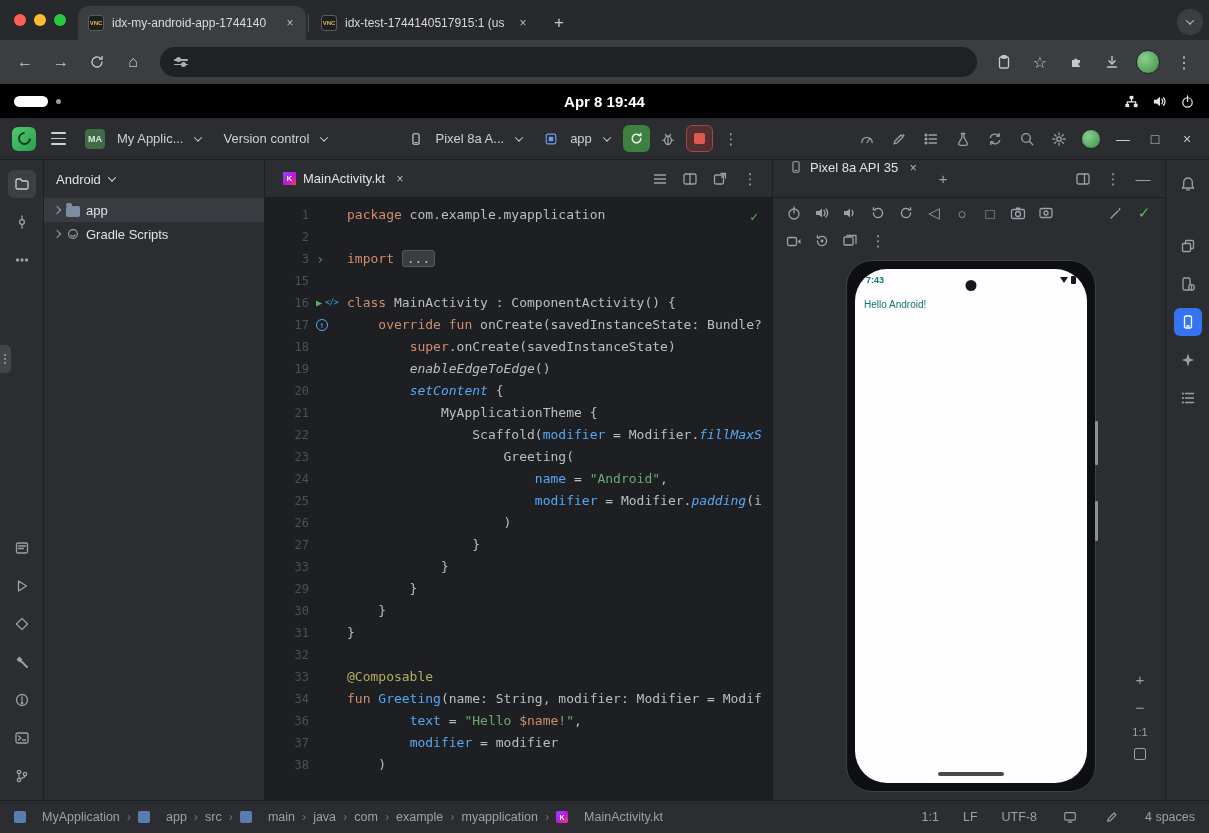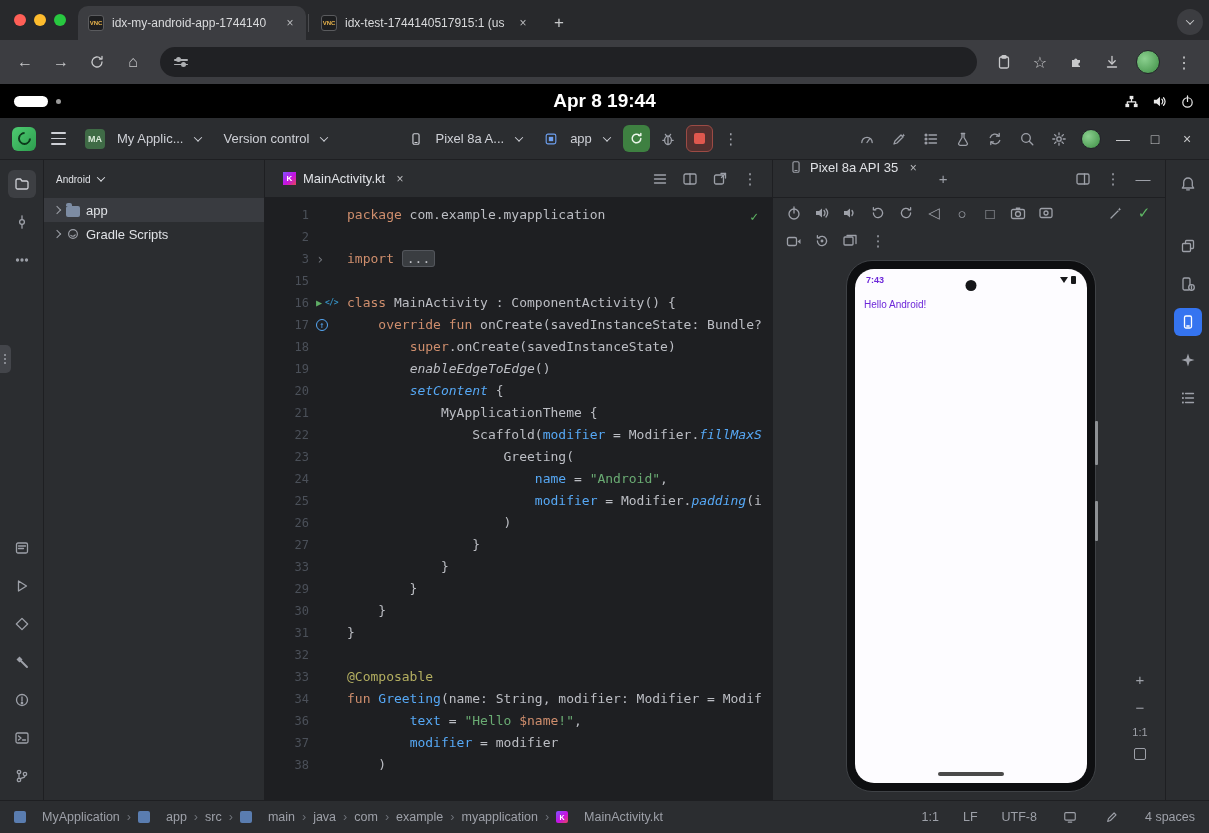--- a/index.html
+++ b/index.html
@@ -30,21 +30,21 @@
   .tune{display:flex;flex-direction:column;gap:3px;width:14px;flex:0 0 14px}
   .tune i{height:1.6px;background:#aeb0b3;display:block;position:relative;border-radius:1px}
   .tune i::after{content:"";position:absolute;top:-2px;width:5px;height:5px;border-radius:50%;background:#aeb0b3}
   .tune i:first-child::after{left:2px}.tune i:last-child::after{right:2px}
   .avatar{width:24px;height:24px;border-radius:50%;background:radial-gradient(circle at 35% 35%,#8bd08f,#3c8d43);border:1px solid #23242a}
 
   
   .vncbar{height:34px;background:#000;display:flex;align-items:center;padding:0 14px;position:relative;flex:0 0 34px}
   .vnc-pill{width:34px;height:11px;border-radius:6px;background:#fff}
   .vnc-dot{width:5px;height:5px;border-radius:50%;background:#9a9a9a;margin-left:8px}
-  .vnc-clock{position:absolute;left:0;right:0;text-align:center;color:#fff;font-size:19px;font-weight:bold}
+  .vnc-clock{position:absolute;left:0;right:0;text-align:center;color:#fff;font-size:15px;font-weight:bold}
   .vnc-right{margin-left:auto;display:flex;gap:13px;align-items:center;color:#e8e8e8}
 
   
   .ide-toolbar{height:42px;background:#2b2d30;display:flex;align-items:center;padding:0 8px;gap:4px;flex:0 0 42px;border-bottom:1px solid #1e1f22}
   .ic{width:28px;height:28px;display:flex;align-items:center;justify-content:center;color:#9da0a8;border-radius:6px;font-size:15px}
   .ic svg{width:16px;height:16px}
   .aslogo{width:24px;height:24px;border-radius:6px;background:linear-gradient(135deg,#4ecb71,#2d9d4e);display:flex;align-items:center;justify-content:center;margin:0 4px}
   .aslogo::after{content:"";width:9px;height:9px;border:2px solid #0d3a1c;border-radius:50%;border-top-color:transparent;transform:rotate(45deg)}
   .hamb{display:flex;flex-direction:column;gap:3.5px}
   .hamb i{width:15px;height:1.8px;background:#ced0d6;border-radius:1px}
@@ -60,21 +60,21 @@
   .strip.left{border-right:1px solid #1e1f22}
   .strip.right{border-left:1px solid #1e1f22}
   .strip .spacer{flex:1}
   .ic.active-tool{background:#3574f0;color:#fff}
   .ic.subtle-active{background:#3d3f43;color:#ced0d6}
   .handle{position:absolute;left:0;top:185px;width:11px;height:28px;background:#43454a;border-radius:0 5px 5px 0;display:flex;align-items:center;justify-content:center;z-index:5}
   .handle i{display:block;width:3px}
   .handle i b{display:block;width:2px;height:2px;border-radius:50%;background:#9da0a8;margin:2px 0}
 
   .project-panel{width:221px;flex:0 0 221px;background:#2b2d30;border-right:1px solid #1e1f22;display:flex;flex-direction:column}
-  .panel-head{height:38px;display:flex;align-items:center;gap:8px;padding:0 12px;font-size:10px;color:#dfe1e5}
+  .panel-head{height:38px;display:flex;align-items:center;gap:8px;padding:0 12px;font-size:13px;color:#dfe1e5}
   .tree-row{height:24px;display:flex;align-items:center;gap:6px;padding-left:10px;font-size:13px;color:#dfe1e5}
   .tree-row.selected{background:#393b40}
   .tree-chev{color:#9da0a8}
   .folder-ic{width:14px;height:11px;background:#7d8ca3;border-radius:2px;position:relative;margin-top:2px}
   .folder-ic::before{content:"";position:absolute;top:-3px;left:0;width:6px;height:3px;background:#7d8ca3;border-radius:2px 2px 0 0}
 
   .editor{flex:1;min-width:0;display:flex;flex-direction:column;background:#1e1f22}
   .etabs{height:38px;background:#2b2d30;border-bottom:1px solid #1e1f22;display:flex;align-items:center;padding:0 8px;flex:0 0 38px}
   .etab{display:flex;align-items:center;gap:7px;height:38px;padding:0 10px;font-size:13px;color:#dfe1e5}
   .kicon{width:13px;height:13px;background:linear-gradient(135deg,#7f52ff 0%,#c811e2 55%,#e54857 100%);display:flex;align-items:center;justify-content:center;color:#fff;font-size:8px;font-weight:bold}
@@ -98,21 +98,21 @@
   .inspect-ok{position:absolute;top:8px;right:14px;color:#5fb865;font-size:13px}
 
   .device-panel{width:393px;flex:0 0 393px;background:#2b2d30;border-left:1px solid #1e1f22;display:flex;flex-direction:column}
   .dtabs{height:38px;display:flex;align-items:center;padding:0 8px;flex:0 0 38px;border-bottom:1px solid #1e1f22}
   .dtab{display:flex;align-items:flex-start;gap:7px;height:38px;padding:0 8px;font-size:13px;color:#dfe1e5}
   .dtoolbar{display:flex;align-items:center;padding:2px 8px 0 8px;gap:2px}
   .dtoolbar .ic{width:26px;height:26px}
   .dstage{flex:1;position:relative}
 
   .phone{position:absolute;left:73px;top:6px;width:250px;height:532px;background:#0e0f11;border-radius:26px;border:1px solid #3f4246}
-  .phone-screen{position:absolute;inset:8px;background:#fdfcff;border-radius:19px;overflow:hidden;color:#6d28d9}
+  .phone-screen{position:absolute;inset:8px;background:#fdfcff;border-radius:32px;overflow:hidden;color:#0f766e}
   .pstatus{position:absolute;top:6px;left:11px;right:11px;display:flex;justify-content:space-between;align-items:center;font-size:9px;font-weight:bold}
   .pstatus .picons{display:flex;gap:3px;align-items:center}
   .pwifi{width:0;height:0;border-left:4px solid transparent;border-right:4px solid transparent;border-top:6px solid #17181a}
   .pbatt{width:5px;height:8px;background:#17181a;border-radius:1px}
   .camhole{position:absolute;top:11px;left:50%;transform:translateX(-50%);width:11px;height:11px;border-radius:50%;background:#151619}
   .ptext{position:absolute;top:30px;left:9px;font-size:10px}
   .homebar{position:absolute;bottom:7px;left:50%;transform:translateX(-50%);width:66px;height:4px;border-radius:2px;background:#4a4a4a}
   .side-btn{position:absolute;right:-3px;width:3px;background:#8d9094;border-radius:1px}
   .zoomcol{position:absolute;right:16px;top:416px;display:flex;flex-direction:column;align-items:center;gap:10px;color:#9da0a8}
   .zoomcol .zic{font-size:15px;width:18px;height:18px;display:flex;align-items:center;justify-content:center}

